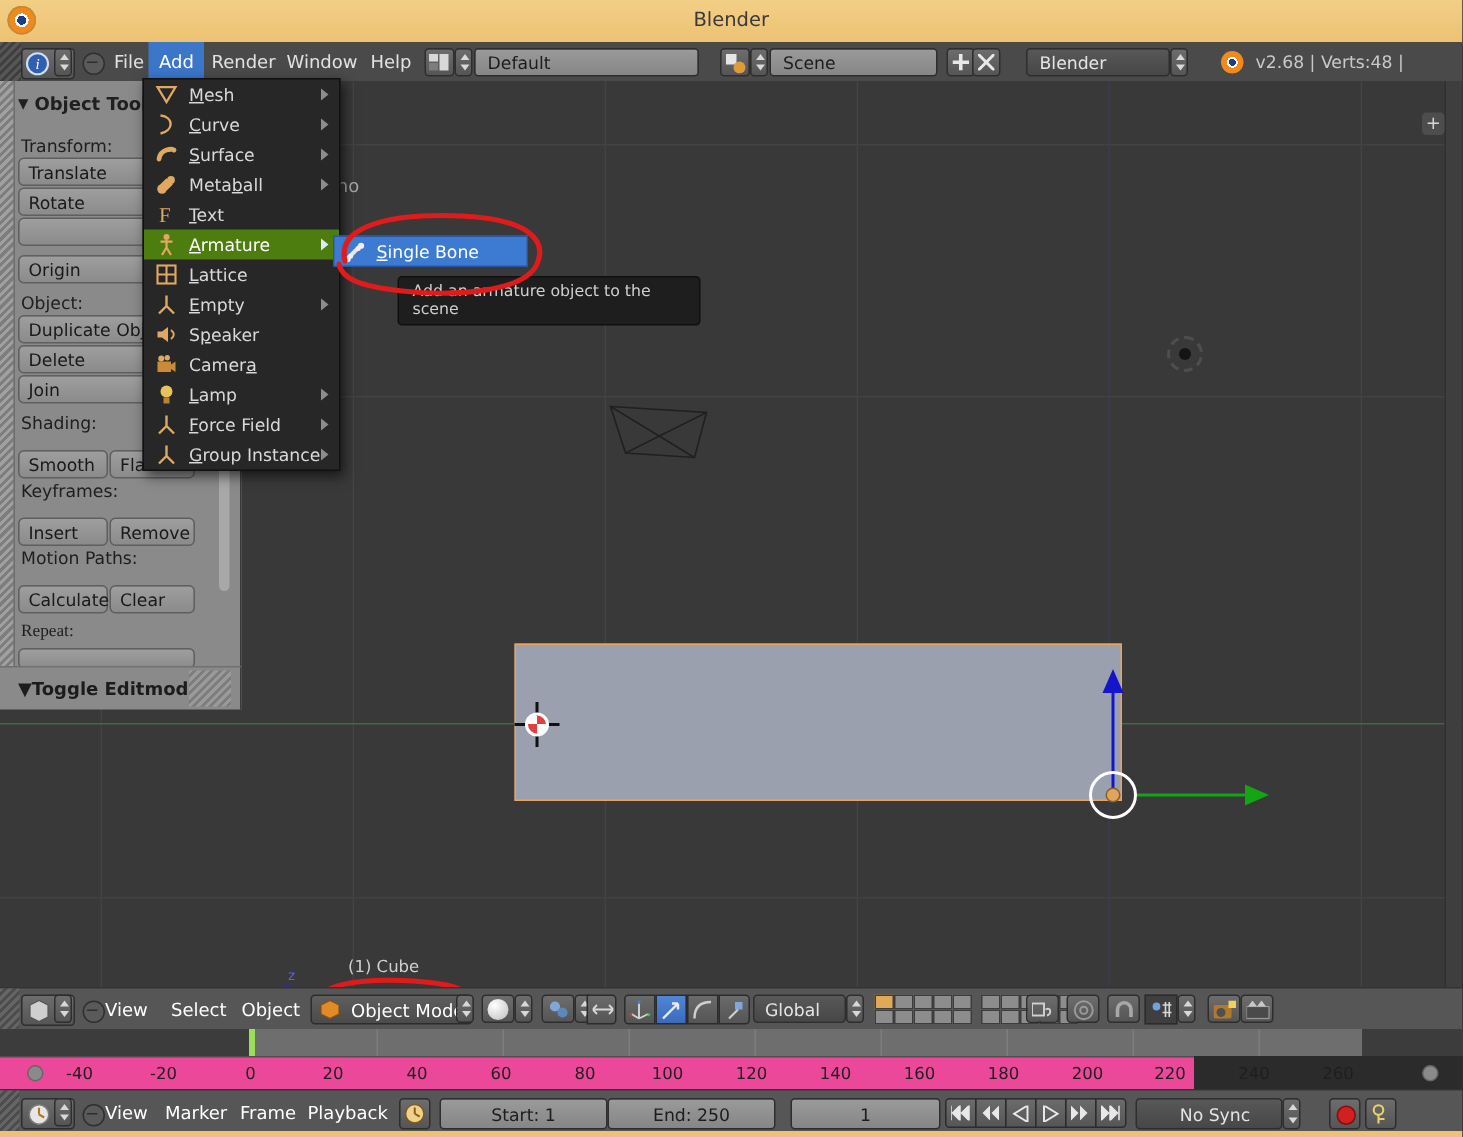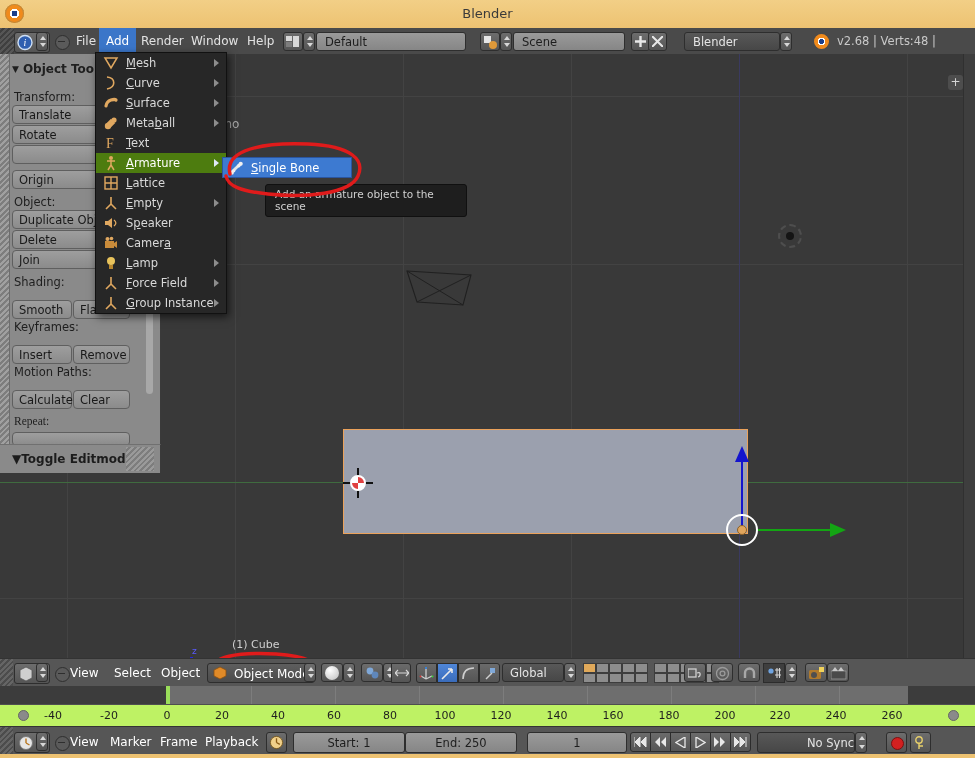--- a/index.html
+++ b/index.html
@@ -209,21 +209,21 @@
 
   
   #tl-strip{
     position:absolute;left:0;top:686px;width:975px;height:18px;background:#6e6e6e;
   }
   #tl-dark{position:absolute;left:0;top:0;width:167px;height:18px;background:#3c3c3c;}
   #tl-dark2{position:absolute;left:908px;top:0;width:67px;height:18px;background:#3c3c3c;}
   #tl-play{position:absolute;left:166px;top:0;width:4px;height:18px;background:#9ade5a;}
   .tl-tick{position:absolute;top:0;width:1px;height:18px;background:#7d7d7d;}
   #tl-ruler{
-    position:absolute;left:0;top:704px;width:975px;height:22px;background:#bef264;border-top:1px solid #4f4f4f;text-decoration:underline;
+    position:absolute;left:0;top:704px;width:796px;height:22px;background:#ec4899;border-top:1px solid #4f4f4f;text-decoration:underline;
   }
   .tl-num{position:absolute;top:4px;color:#1f1f1f;font-size:11px;text-align:center;width:40px;}
   .tl-knob{position:absolute;top:5px;width:11px;height:11px;border-radius:50%;background:#8a8a8a;border:1px solid #666;box-sizing:border-box;}
   #tl-header{
     position:absolute;left:0;top:726px;width:975px;height:30px;background:#565656;border-top:1px solid #343434;
   }
   #bottom-strip{position:absolute;left:0;top:754px;width:975px;height:4px;background:#edc272;}
   .nav-btn{
     position:absolute;top:0;width:21px;height:20px;border:1px solid #2c2c2c;
     background:linear-gradient(#6b6b6b,#565656);box-sizing:border-box;
@@ -751,21 +751,21 @@
     <svg width="13" height="10" viewBox="0 0 13 10" style="position:absolute;left:3px;top:4px">
         <path d="M0 0 L5 5 L0 10 Z M6 0 L11 5 L6 10 Z" fill="#e8e8e8"></path>
       </svg>
   </div>
   <div class="nav-btn" style="left:730px;top:5px;border-radius:0 3px 3px 0;">
     <svg width="13" height="10" viewBox="0 0 13 10" style="position:absolute;left:3px;top:4px">
         <path d="M0 0 L5 5 L0 10 Z M6 0 L11 5 L6 10 Z M12 0 V10" fill="#e8e8e8" stroke="#e8e8e8" stroke-width="1"></path>
       </svg>
   </div>
 
-  <div class="dark-field" style="left:757px;top:5px;width:98px;height:21px;line-height:21px;text-align:right;padding-left:8px;">No Sync</div>
+  <div class="dark-field" style="left:757px;top:5px;width:98px;height:21px;line-height:21px;text-align:center;padding-left:8px;">No Sync</div>
   <div class="spin" style="left:855px;top:5px;height:21px;"></div>
 
   <div class="sq-btn" style="left:886px;top:5px;width:21px;height:21px;">
     <div style="position:absolute;left:4px;top:4px;width:11px;height:11px;border-radius:50%;background:#d22020;border:1px solid #7a1010;"></div>
   </div>
   <div class="sq-btn" style="left:910px;top:5px;width:21px;height:21px;">
     <svg width="14" height="15" viewBox="0 0 14 15" style="position:absolute;left:3px;top:3px">
       <circle cx="5" cy="4" r="3.2" fill="none" stroke="#e8d06a" stroke-width="1.4"></circle>
         <path d="M5 7 V13 M5 10 H9" stroke="#e8d06a" stroke-width="1.4"></path>
     </svg>

